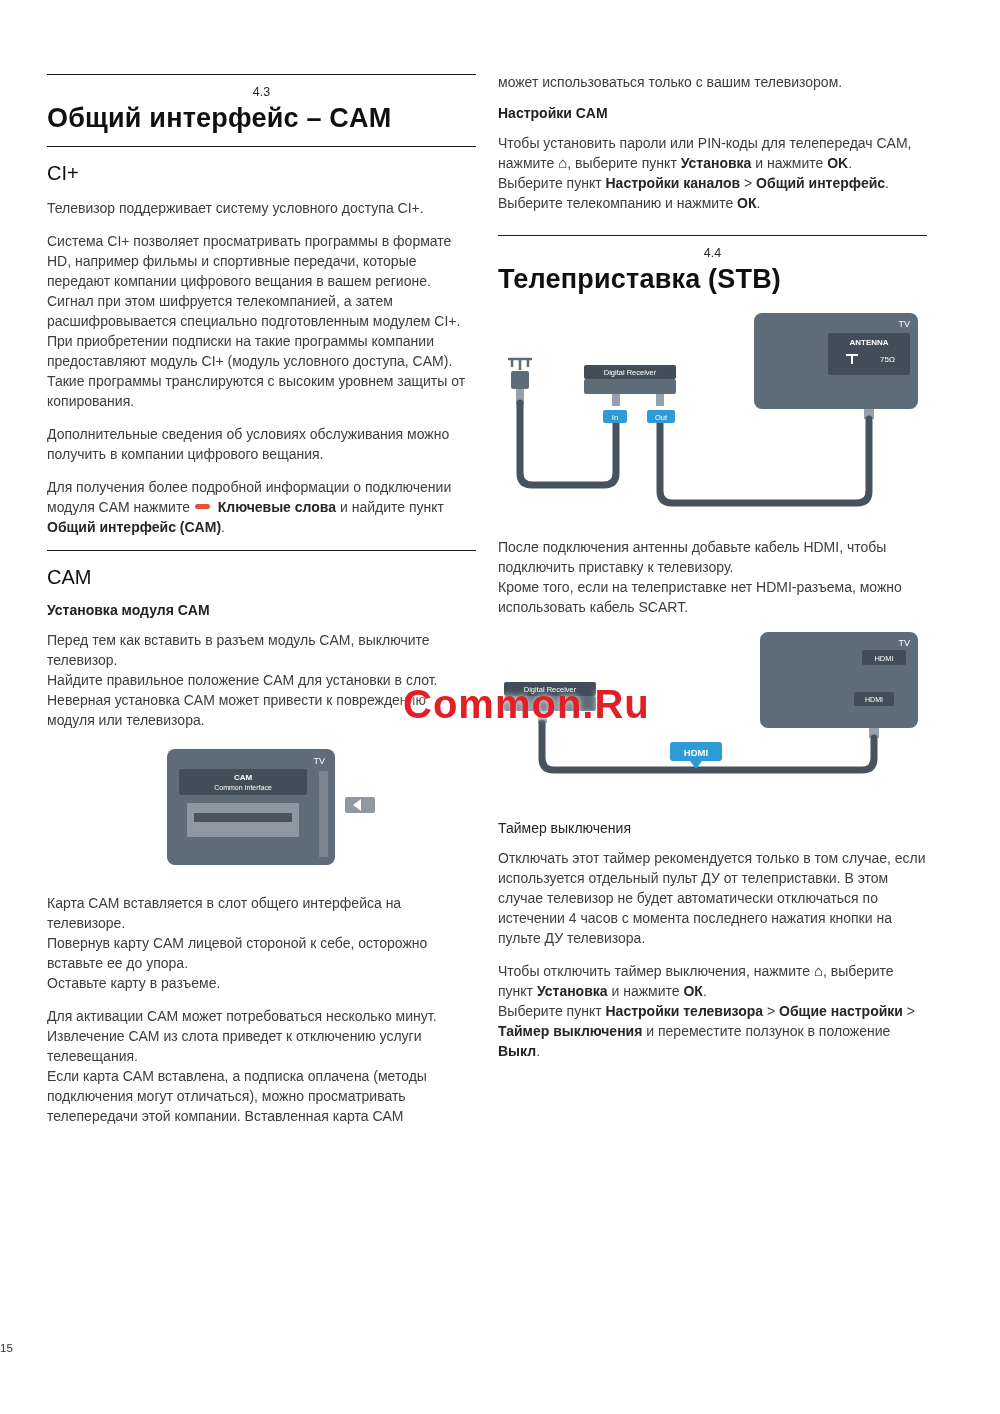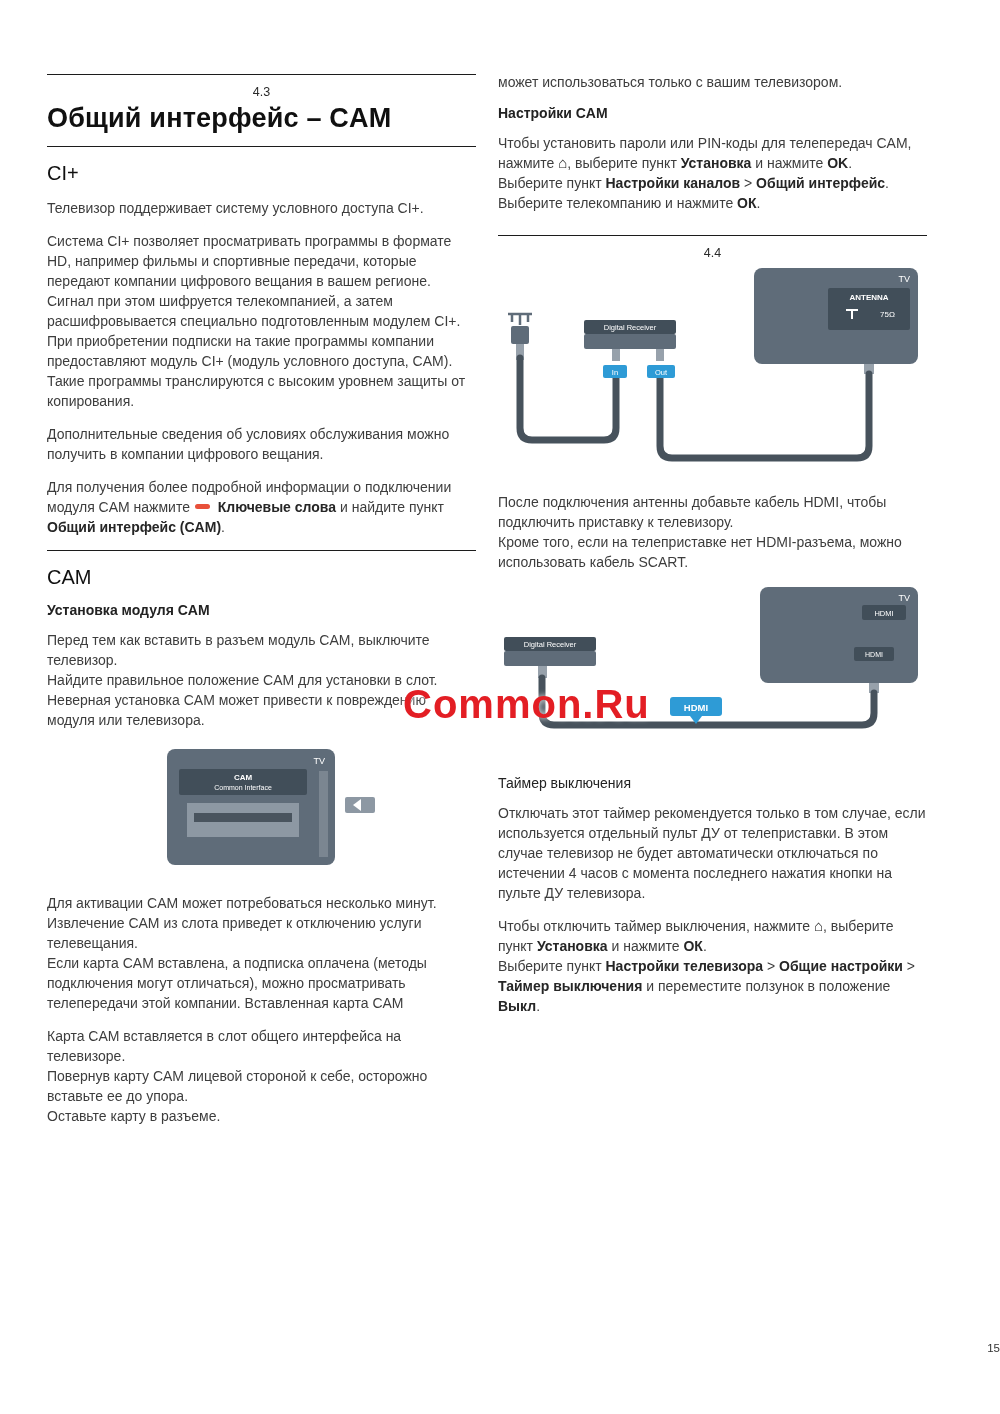--- a/index.html
+++ b/index.html
@@ -18,21 +18,21 @@
   .b{font-weight:700;color:#262626;}
   .inline-icon{display:inline-block;vertical-align:middle;}
   .keywords-icon{width:15px;height:5px;background:#e8503a;border-radius:3px;margin:0 4px 3px 1px;}
   .home-icon{vertical-align:baseline;color:#1a1a1a;}
   .home-icon::before{content:"⌂";font-weight:700;font-size:15px;line-height:1;}
   .ci-logo{margin:10px 0 46px;}
   .diagram{margin:2px 0 14px;}
   .watermark{position:absolute;left:403px;top:682px;font-size:40px;font-weight:700;
              color:#e31e24;z-index:9;letter-spacing:1px;
              text-shadow:0 0 6px rgba(255,255,255,.95);}
-  .pagenum{position:absolute;left:0;right:0;top:1342px;text-align:right;font-size:11.5px;color:#333;}
+  .pagenum{position:absolute;left:0;right:0;top:1342px;text-align:left;font-size:11.5px;color:#333;}
   svg text{font-family:"Liberation Sans",sans-serif;}
 </style>
 </head>
 <body>
 
 <div class="page">
 
   <div class="watermark">Common.Ru</div>
 
   <div class="col col-left">
@@ -65,31 +65,32 @@
           <rect x="140" y="60" width="112" height="34" fill="#8d98a3"></rect>
           <rect x="147" y="70" width="98" height="9" fill="#49545e"></rect>
         </g>
         <g>
           <rect x="298" y="54" width="30" height="16" rx="2" fill="#8d98a3"></rect>
           <polygon points="314,56 306,62 314,68" fill="#ffffff"></polygon>
         </g>
       </svg>
     </div>
 
+    <p><span>Карта CAM вставляется в слот общего интерфейса на телевизоре.</span><br><span>Повернув карту CAM лицевой стороной к себе, осторожно вставьте ее до упора.</span><br><span>Оставьте карту в разъеме.</span></p>
     <p><span>Для активации CAM может потребоваться несколько минут. Извлечение CAM из слота приведет к отключению услуги телевещания.</span><br><span>Если карта CAM вставлена, а подписка оплачена (методы подключения могут отличаться), можно просматривать телепередачи этой компании. Вставленная карта CAM</span></p>
-    <p><span>Карта CAM вставляется в слот общего интерфейса на телевизоре.</span><br><span>Повернув карту CAM лицевой стороной к себе, осторожно вставьте ее до упора.</span><br><span>Оставьте карту в разъеме.</span></p>
   </div>
 
   <div class="col col-right">
     <p>может использоваться только с вашим телевизором.</p>
     <div class="h3">Настройки CAM</div>
     <p style="margin-bottom:22px;"><span>Чтобы установить пароли или PIN-коды для телепередач CAM, нажмите </span><span class="inline-icon home-icon"></span><span>, выберите пункт </span><span class="b">Установка</span><span> и нажмите </span><span class="b">OK</span><span>.</span><br><span>Выберите пункт </span><span class="b">Настройки каналов</span><span> &gt; </span><span class="b">Общий интерфейс</span><span>.</span><br><span>Выберите телекомпанию и нажмите </span><span class="b">ОК</span><span>.</span></p>
 
     <div class="rule"></div>
     <div class="secnum">4.4</div>
+    <div class="h1">Телеприставка (STB)</div>
 
     <div class="diagram">
       <svg width="428" height="212" viewBox="0 0 428 212">
         <g>
           <path d="M10,52 H34 M14,52 V60 M22,52 V63 M30,52 V60" stroke="#5f6c79" stroke-width="2.5" fill="none"></path>
           <rect x="13" y="64" width="18" height="18" rx="2" fill="#5f6c79"></rect>
           <rect x="18" y="82" width="8" height="16" fill="#97a1ab"></rect>
         </g>
         <g>
           <rect x="256" y="6" width="164" height="96" rx="8" fill="#5f6c79"></rect>

